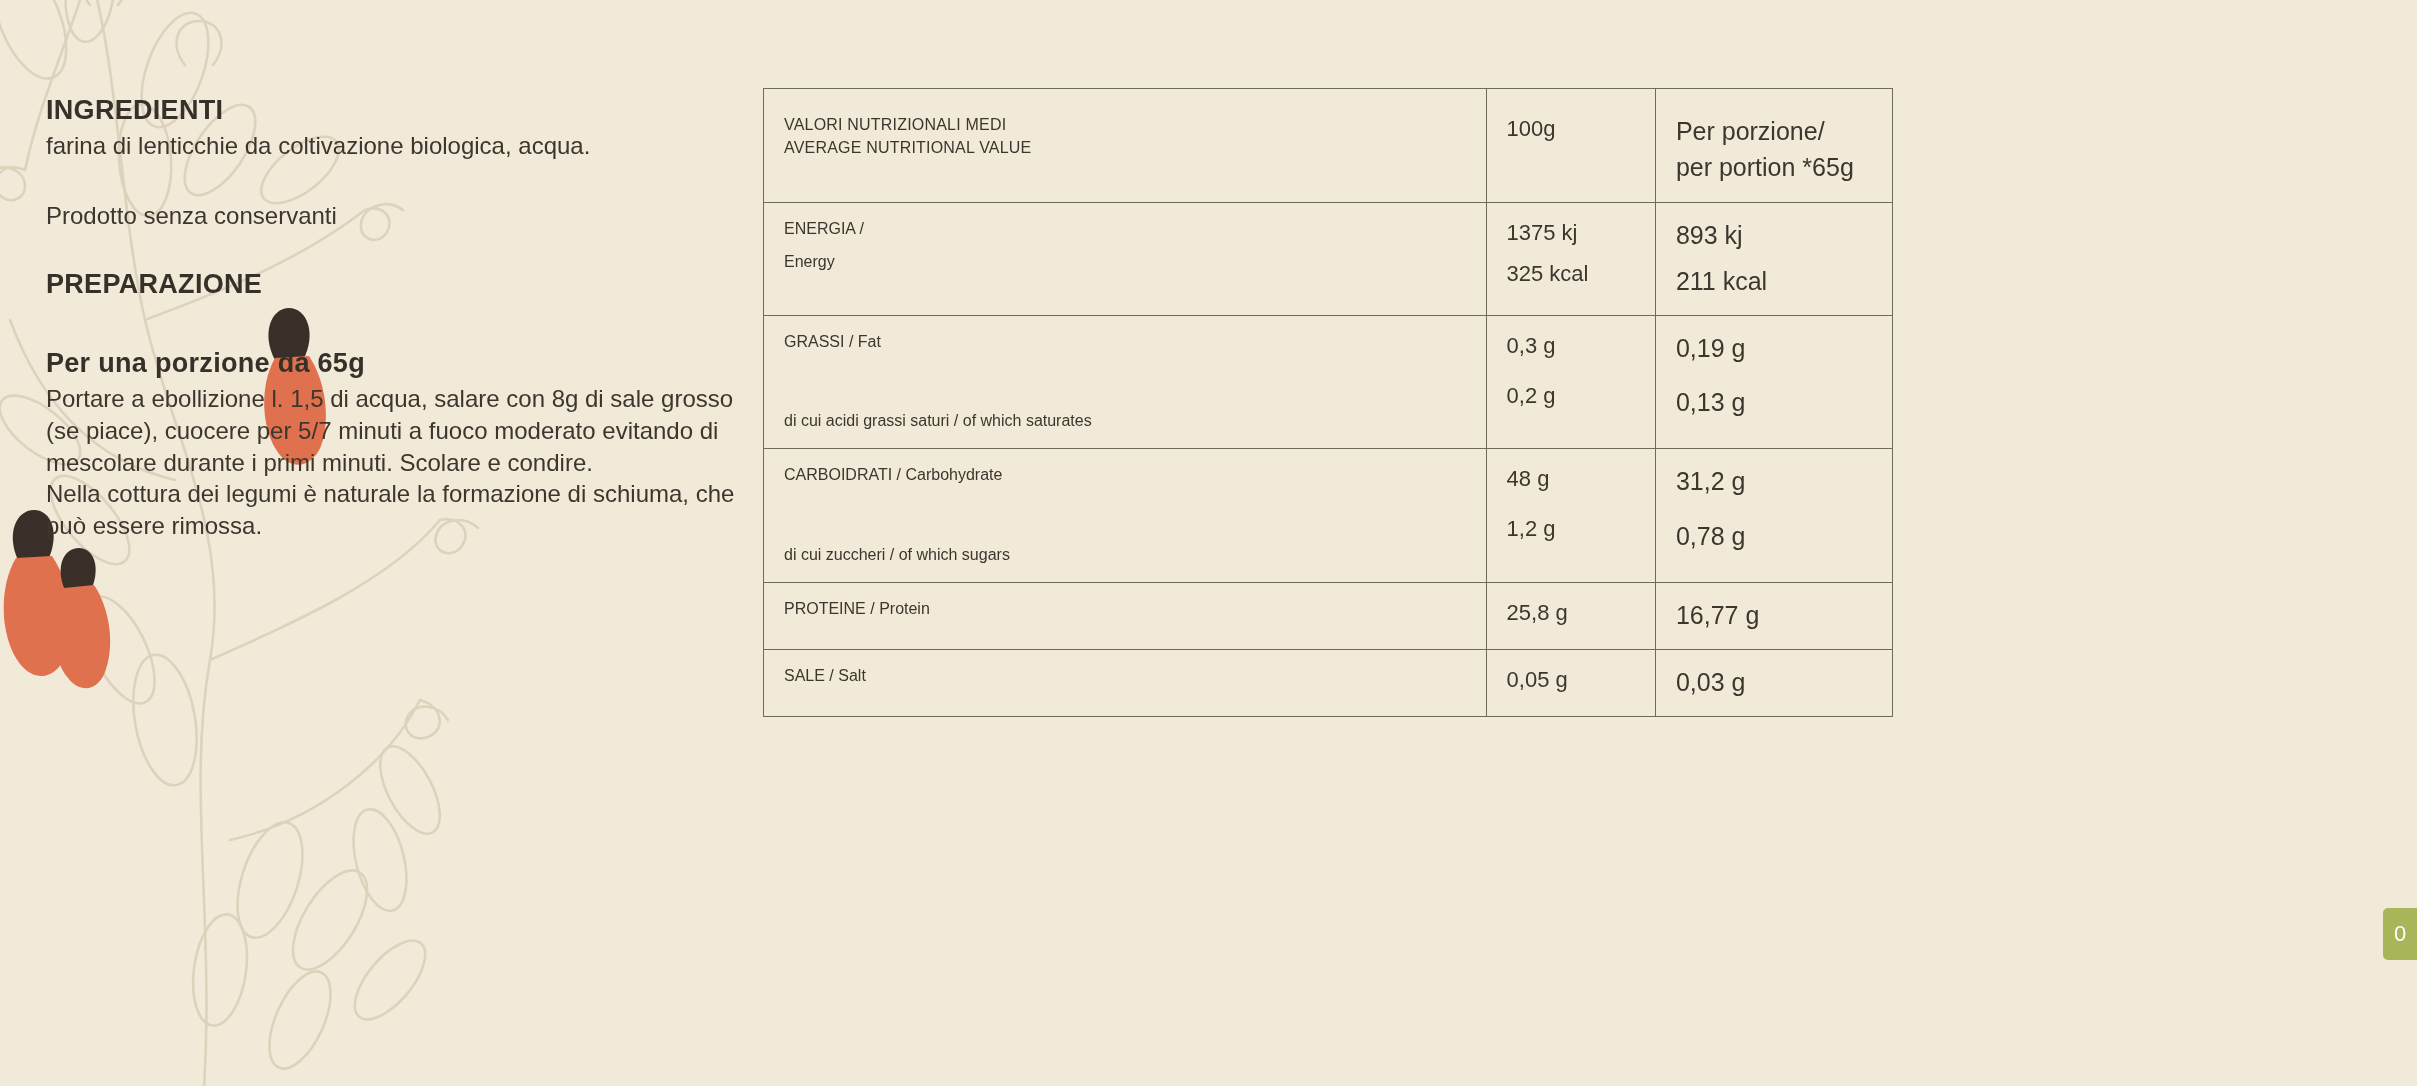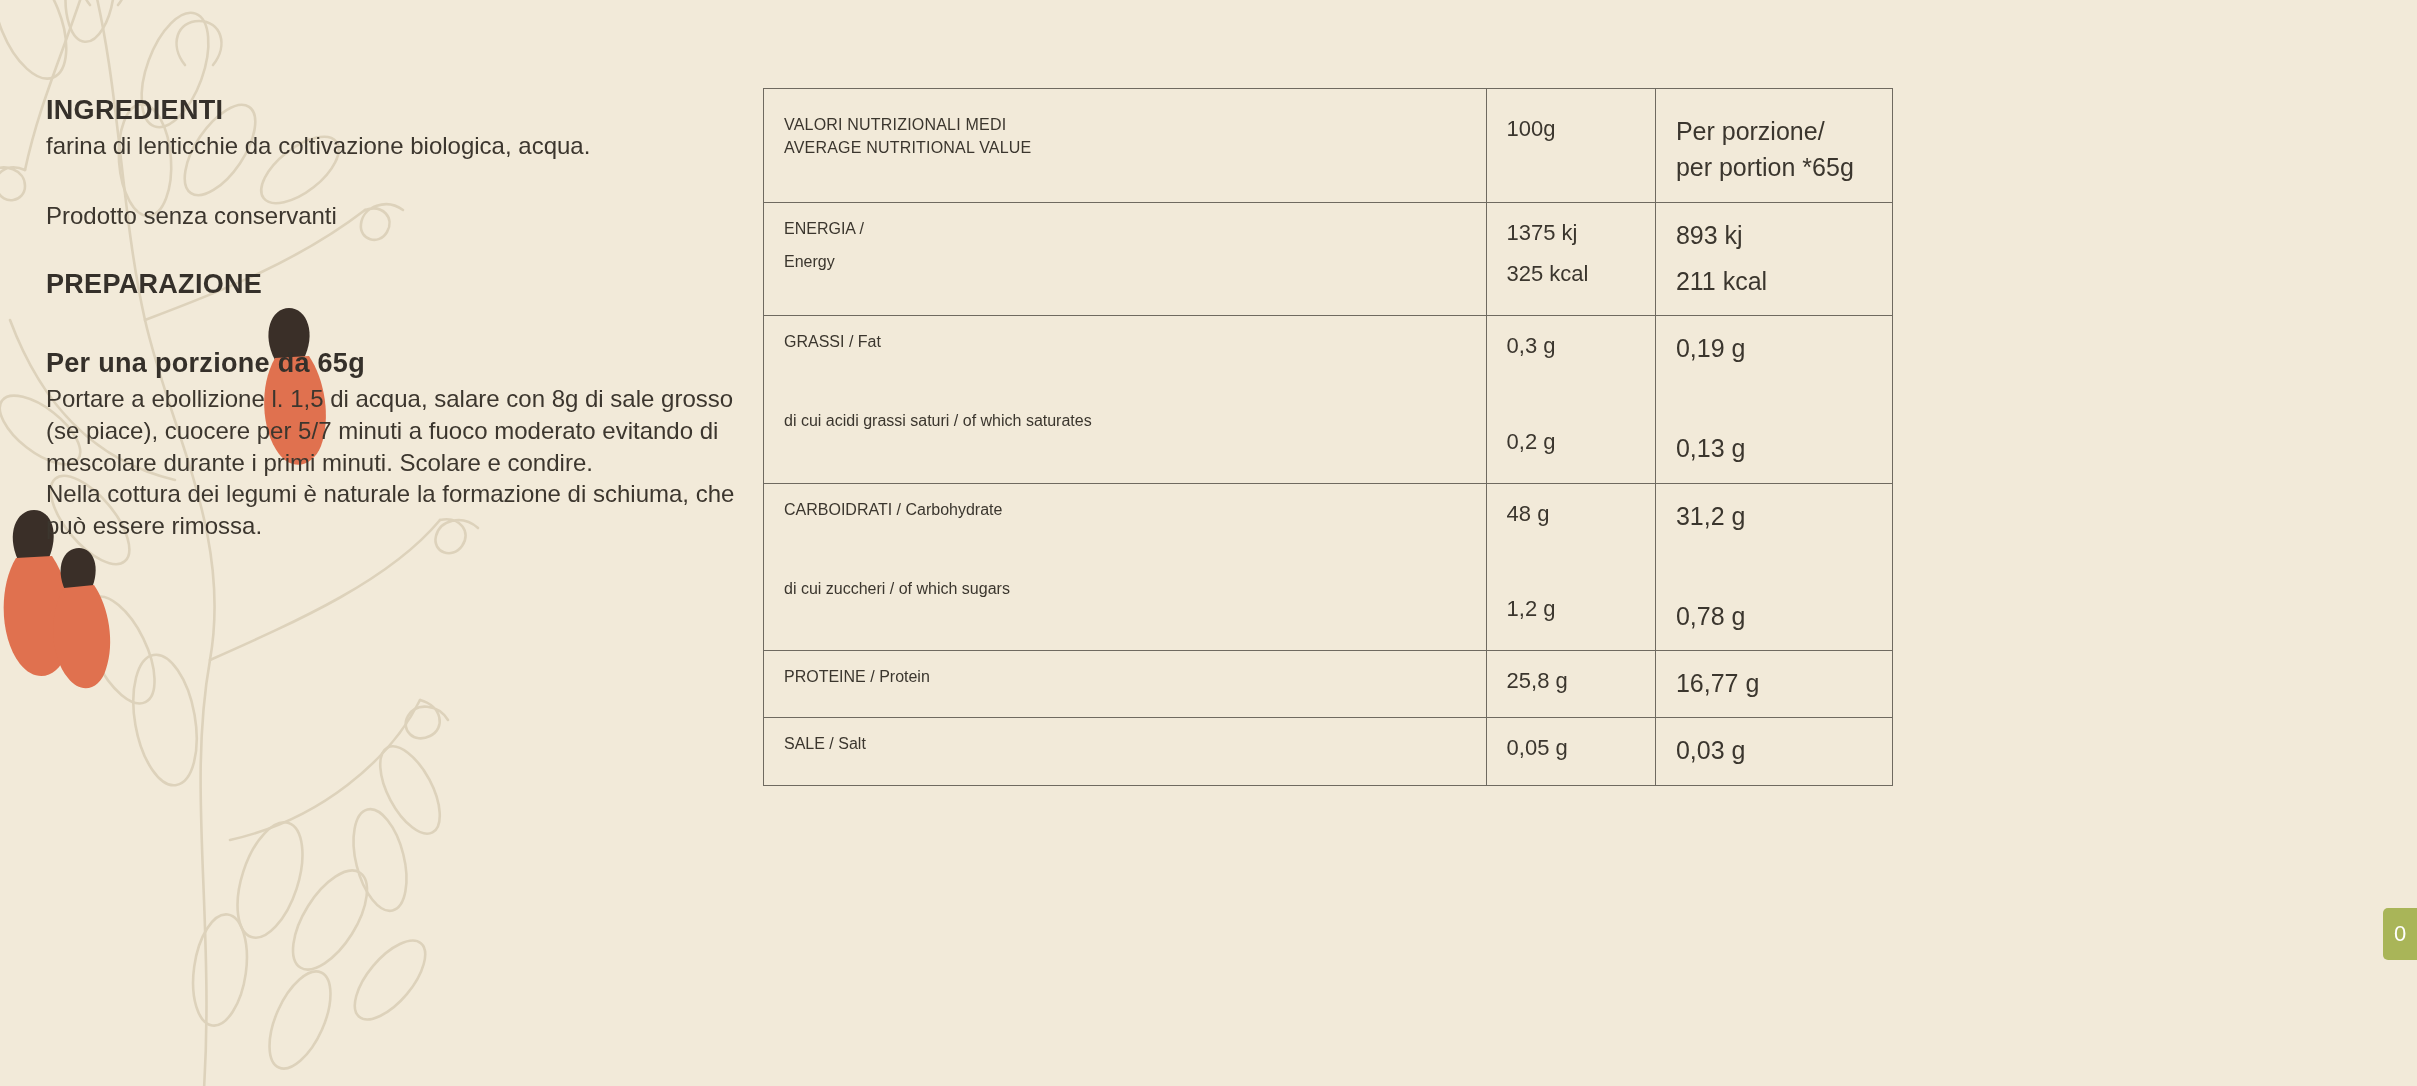--- a/index.html
+++ b/index.html
@@ -94,21 +94,21 @@
     font-weight: bold;
     font-size: 26px;
     line-height: 1.30;
     padding-top: 24px !important;
   }
   .c-label { font-size: 16px; line-height: 1.45; width: 640px; }
   .c-val { font-size: 22px; line-height: 1.45; width: 150px; }
   .c-val2 { font-size: 25px; line-height: 1.45; width: 210px; }
   .row-tall td { padding-top: 18px; padding-bottom: 18px; }
   .sub-line { display: block; margin-top: 56px; }
-  .sub-line-val { display: block; margin-top: 64px; }
+  .sub-line-val { display: block; margin-top: 18px; }
   .two-line span { display: block; }
   .two-line span + span { margin-top: 10px; }
 
   
   .side-badge {
     position: absolute;
     right: 0;
     top: 908px;
     width: 34px;
     height: 52px;

